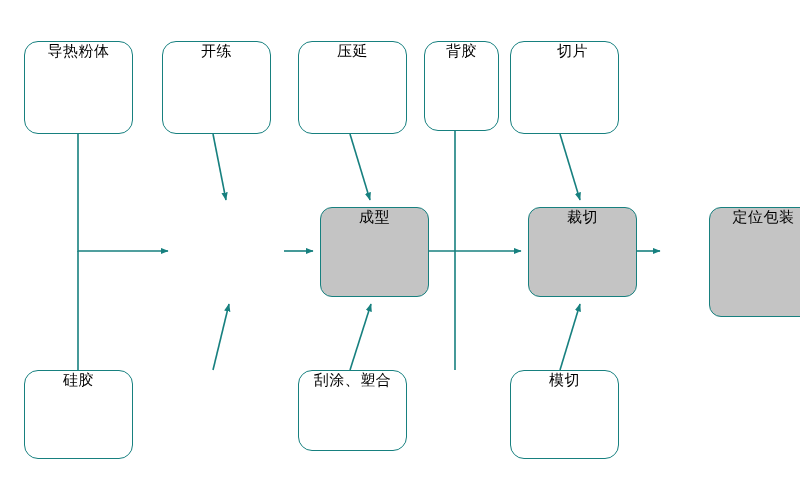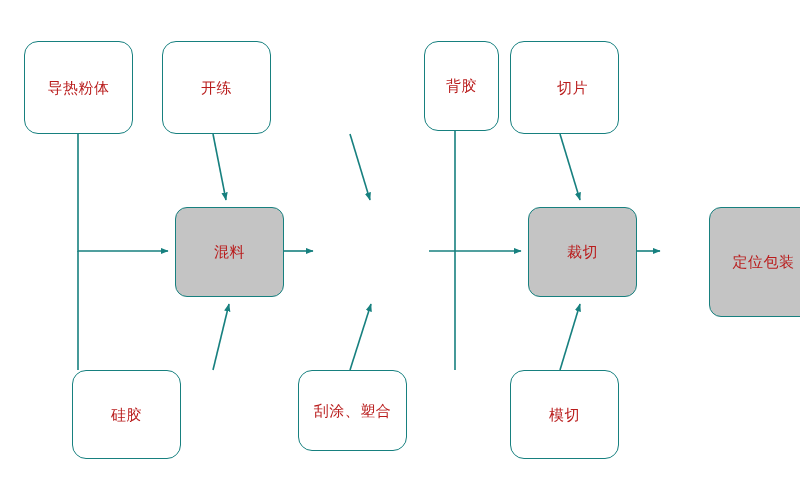--- a/index.html
+++ b/index.html
@@ -22,25 +22,25 @@
     position: absolute;
     left: 0;
     top: 0;
     width: 800px;
     height: 500px;
   }
   .node {
     position: absolute;
     box-sizing: border-box;
     display: flex;
-    align-items: center;
+    align-items: flex-start;
     justify-content: center;
     border: 1.6px solid #17807f;
     border-radius: 14px;
-    color: #b91c1c;
+    color: #000000;
     font-size: 15px;
     line-height: 1.2;
     letter-spacing: 0.5px;
     text-align: center;
     white-space: nowrap;
     user-select: none;
   }
   .node.input {
     background: #ffffff;
   }
@@ -90,36 +90,39 @@
       <path d="M637,251 L660,251" marker-end="url(#ah)"></path>
     </g>
   </svg>
 
 <div class="node input" style="left: 24px; top: 41px; width: 109px; height: 93px;">
       <span class="node-label">导热粉体</span>
     </div>
     <div class="node input" style="left: 162px; top: 41px; width: 109px; height: 93px;">
       <span class="node-label">开练</span>
     </div>
+    <div class="node input" style="left: 298px; top: 41px; width: 109px; height: 93px;">
+      <span class="node-label">压延</span>
+    </div>
     <div class="node input" style="left: 424px; top: 41px; width: 75px; height: 90px;">
       <span class="node-label">背胶</span>
     </div>
     <div class="node input" style="left: 510px; top: 41px; width: 109px; height: 93px; padding-left: 16px;">
       <span class="node-label">切片</span>
     </div>
-    <div class="node process" style="left: 175px; top: 207px; width: 109px; height: 90px;">
-      <span class="node-label">混料</span>
+    <div class="node process" style="left: 320px; top: 207px; width: 109px; height: 90px;">
+      <span class="node-label">成型</span>
     </div>
     <div class="node process" style="left: 528px; top: 207px; width: 109px; height: 90px;">
       <span class="node-label">裁切</span>
     </div>
     <div class="node process" style="left: 667px; top: 207px; width: 109px; height: 110px; margin-left: 42px;">
       <span class="node-label">定位包装</span>
     </div>
-    <div class="node input" style="left: 24px; top: 370px; width: 109px; height: 89px; margin-left: 48px;">
+    <div class="node input" style="left: 24px; top: 370px; width: 109px; height: 89px;">
       <span class="node-label">硅胶</span>
     </div>
     <div class="node input" style="left: 298px; top: 370px; width: 109px; height: 81px;">
       <span class="node-label">刮涂、塑合</span>
     </div>
     <div class="node input" style="left: 510px; top: 370px; width: 109px; height: 89px;">
       <span class="node-label">模切</span>
     </div>
   </div>
 

